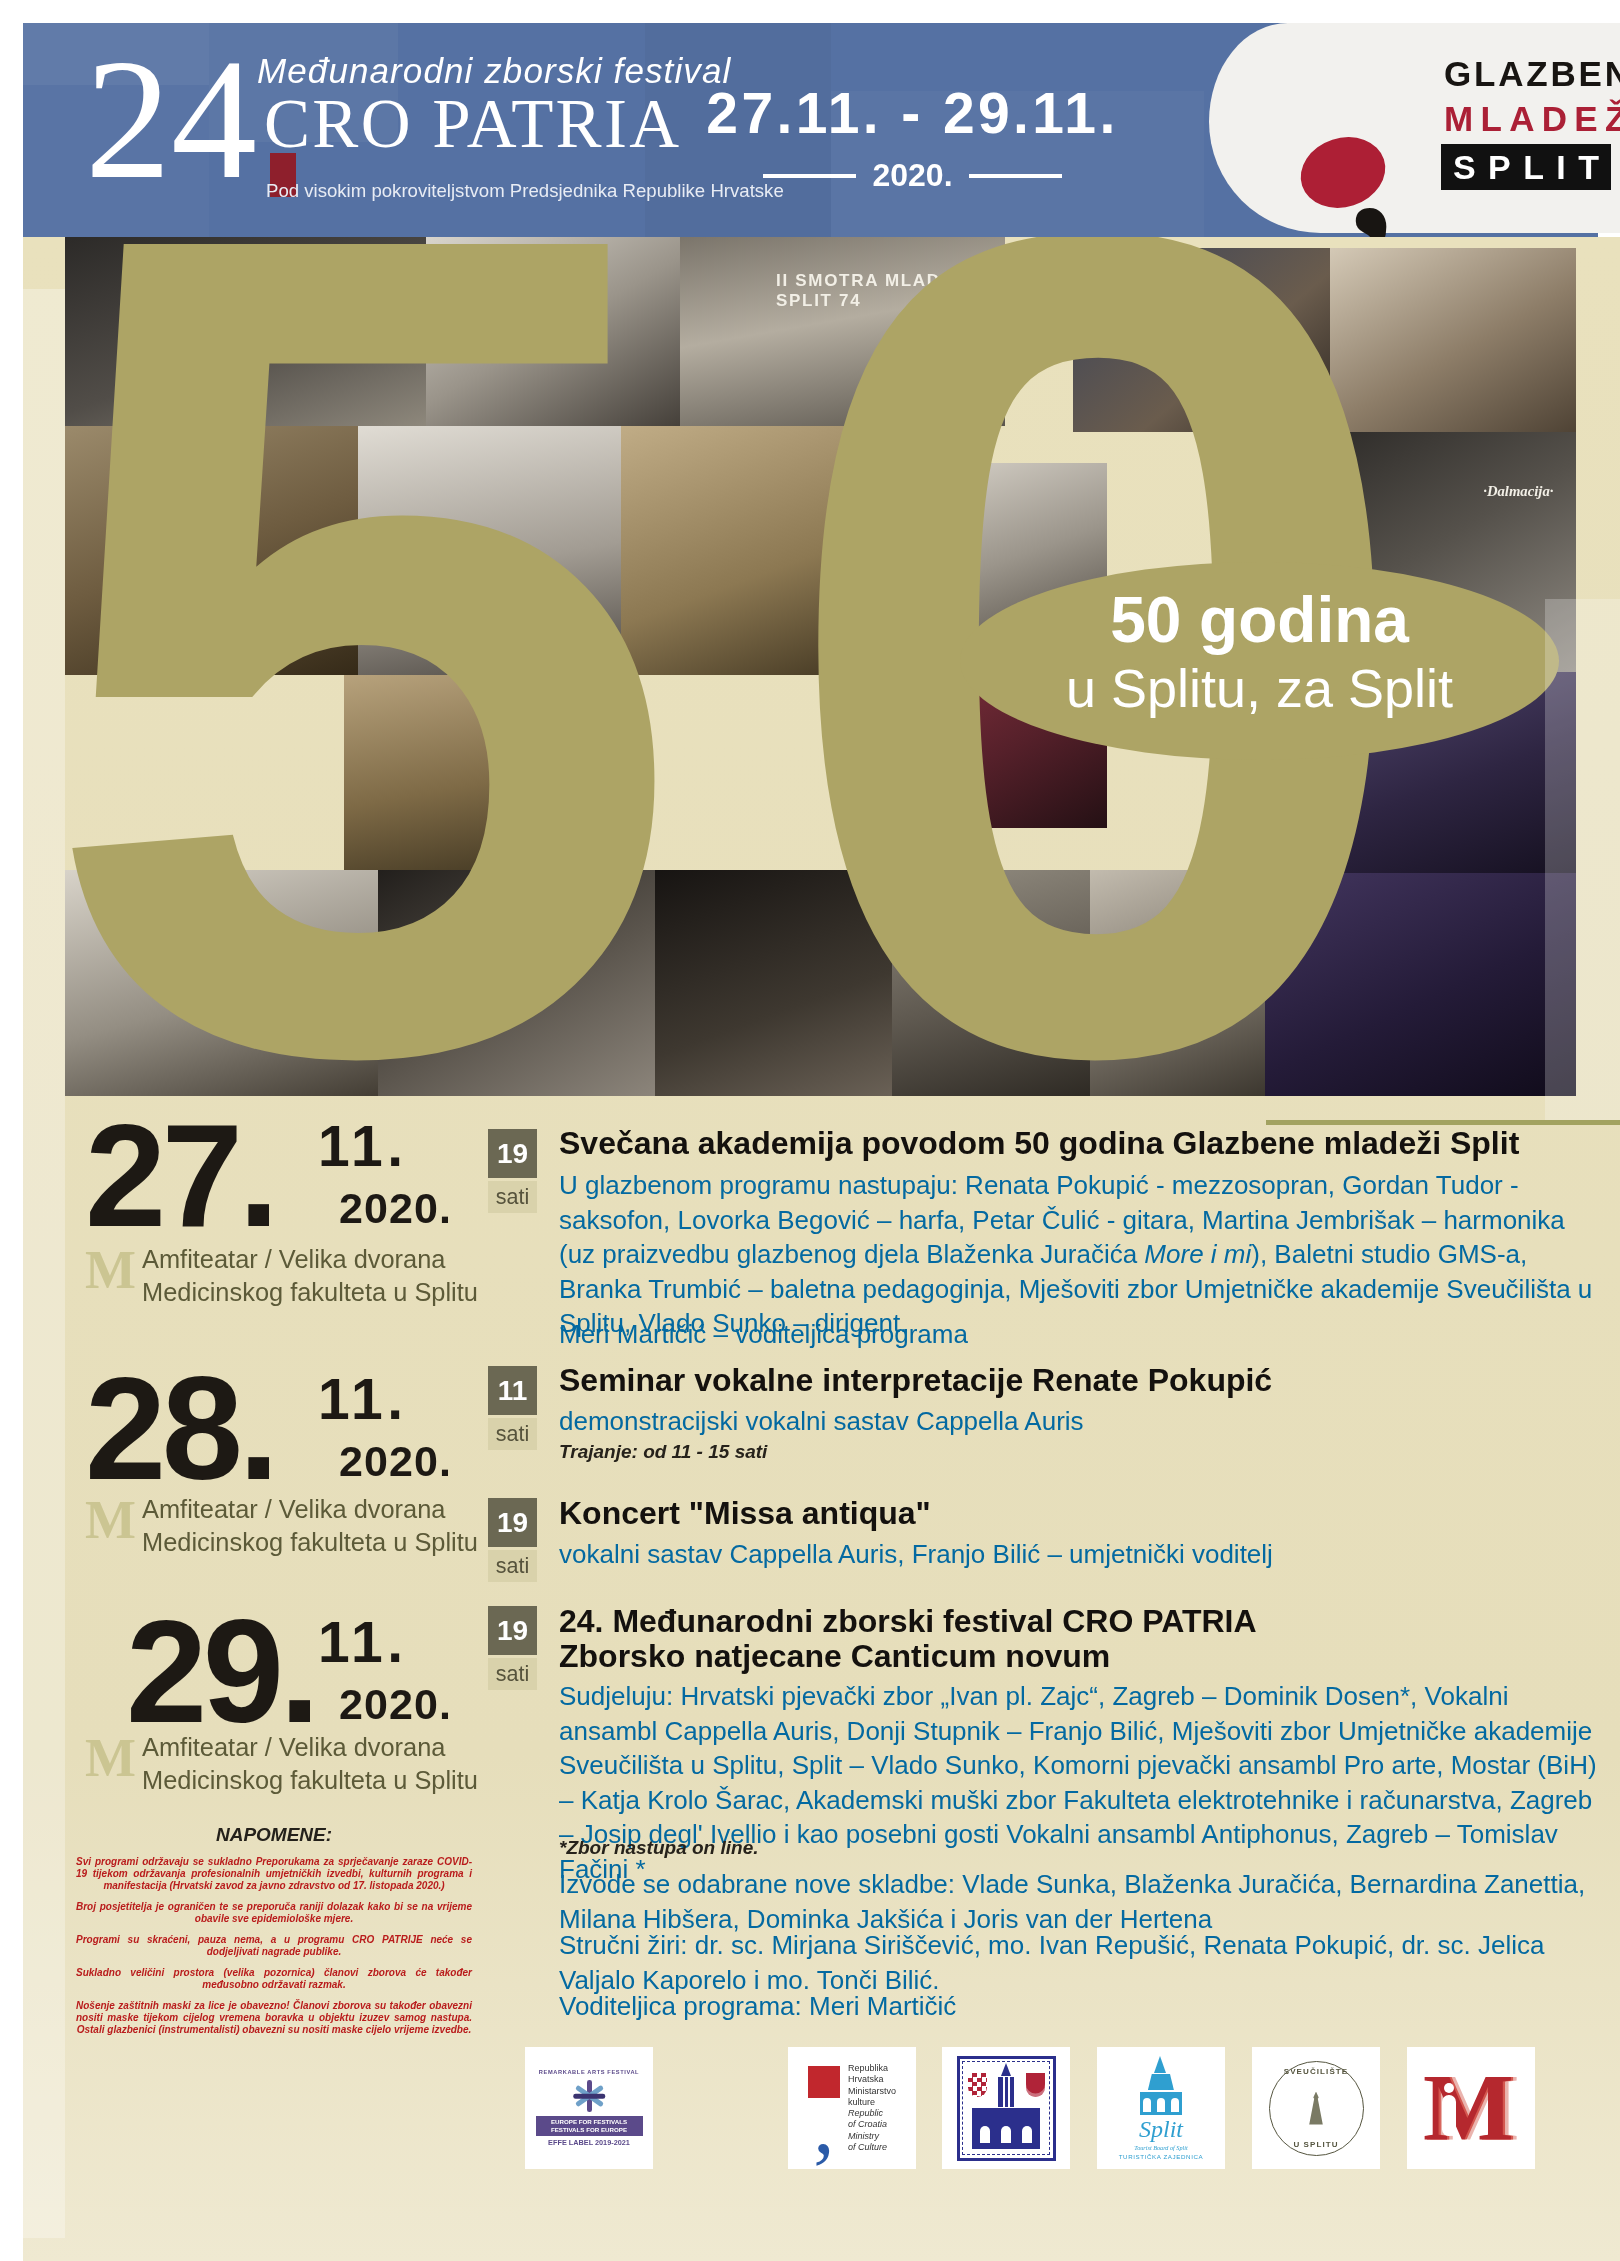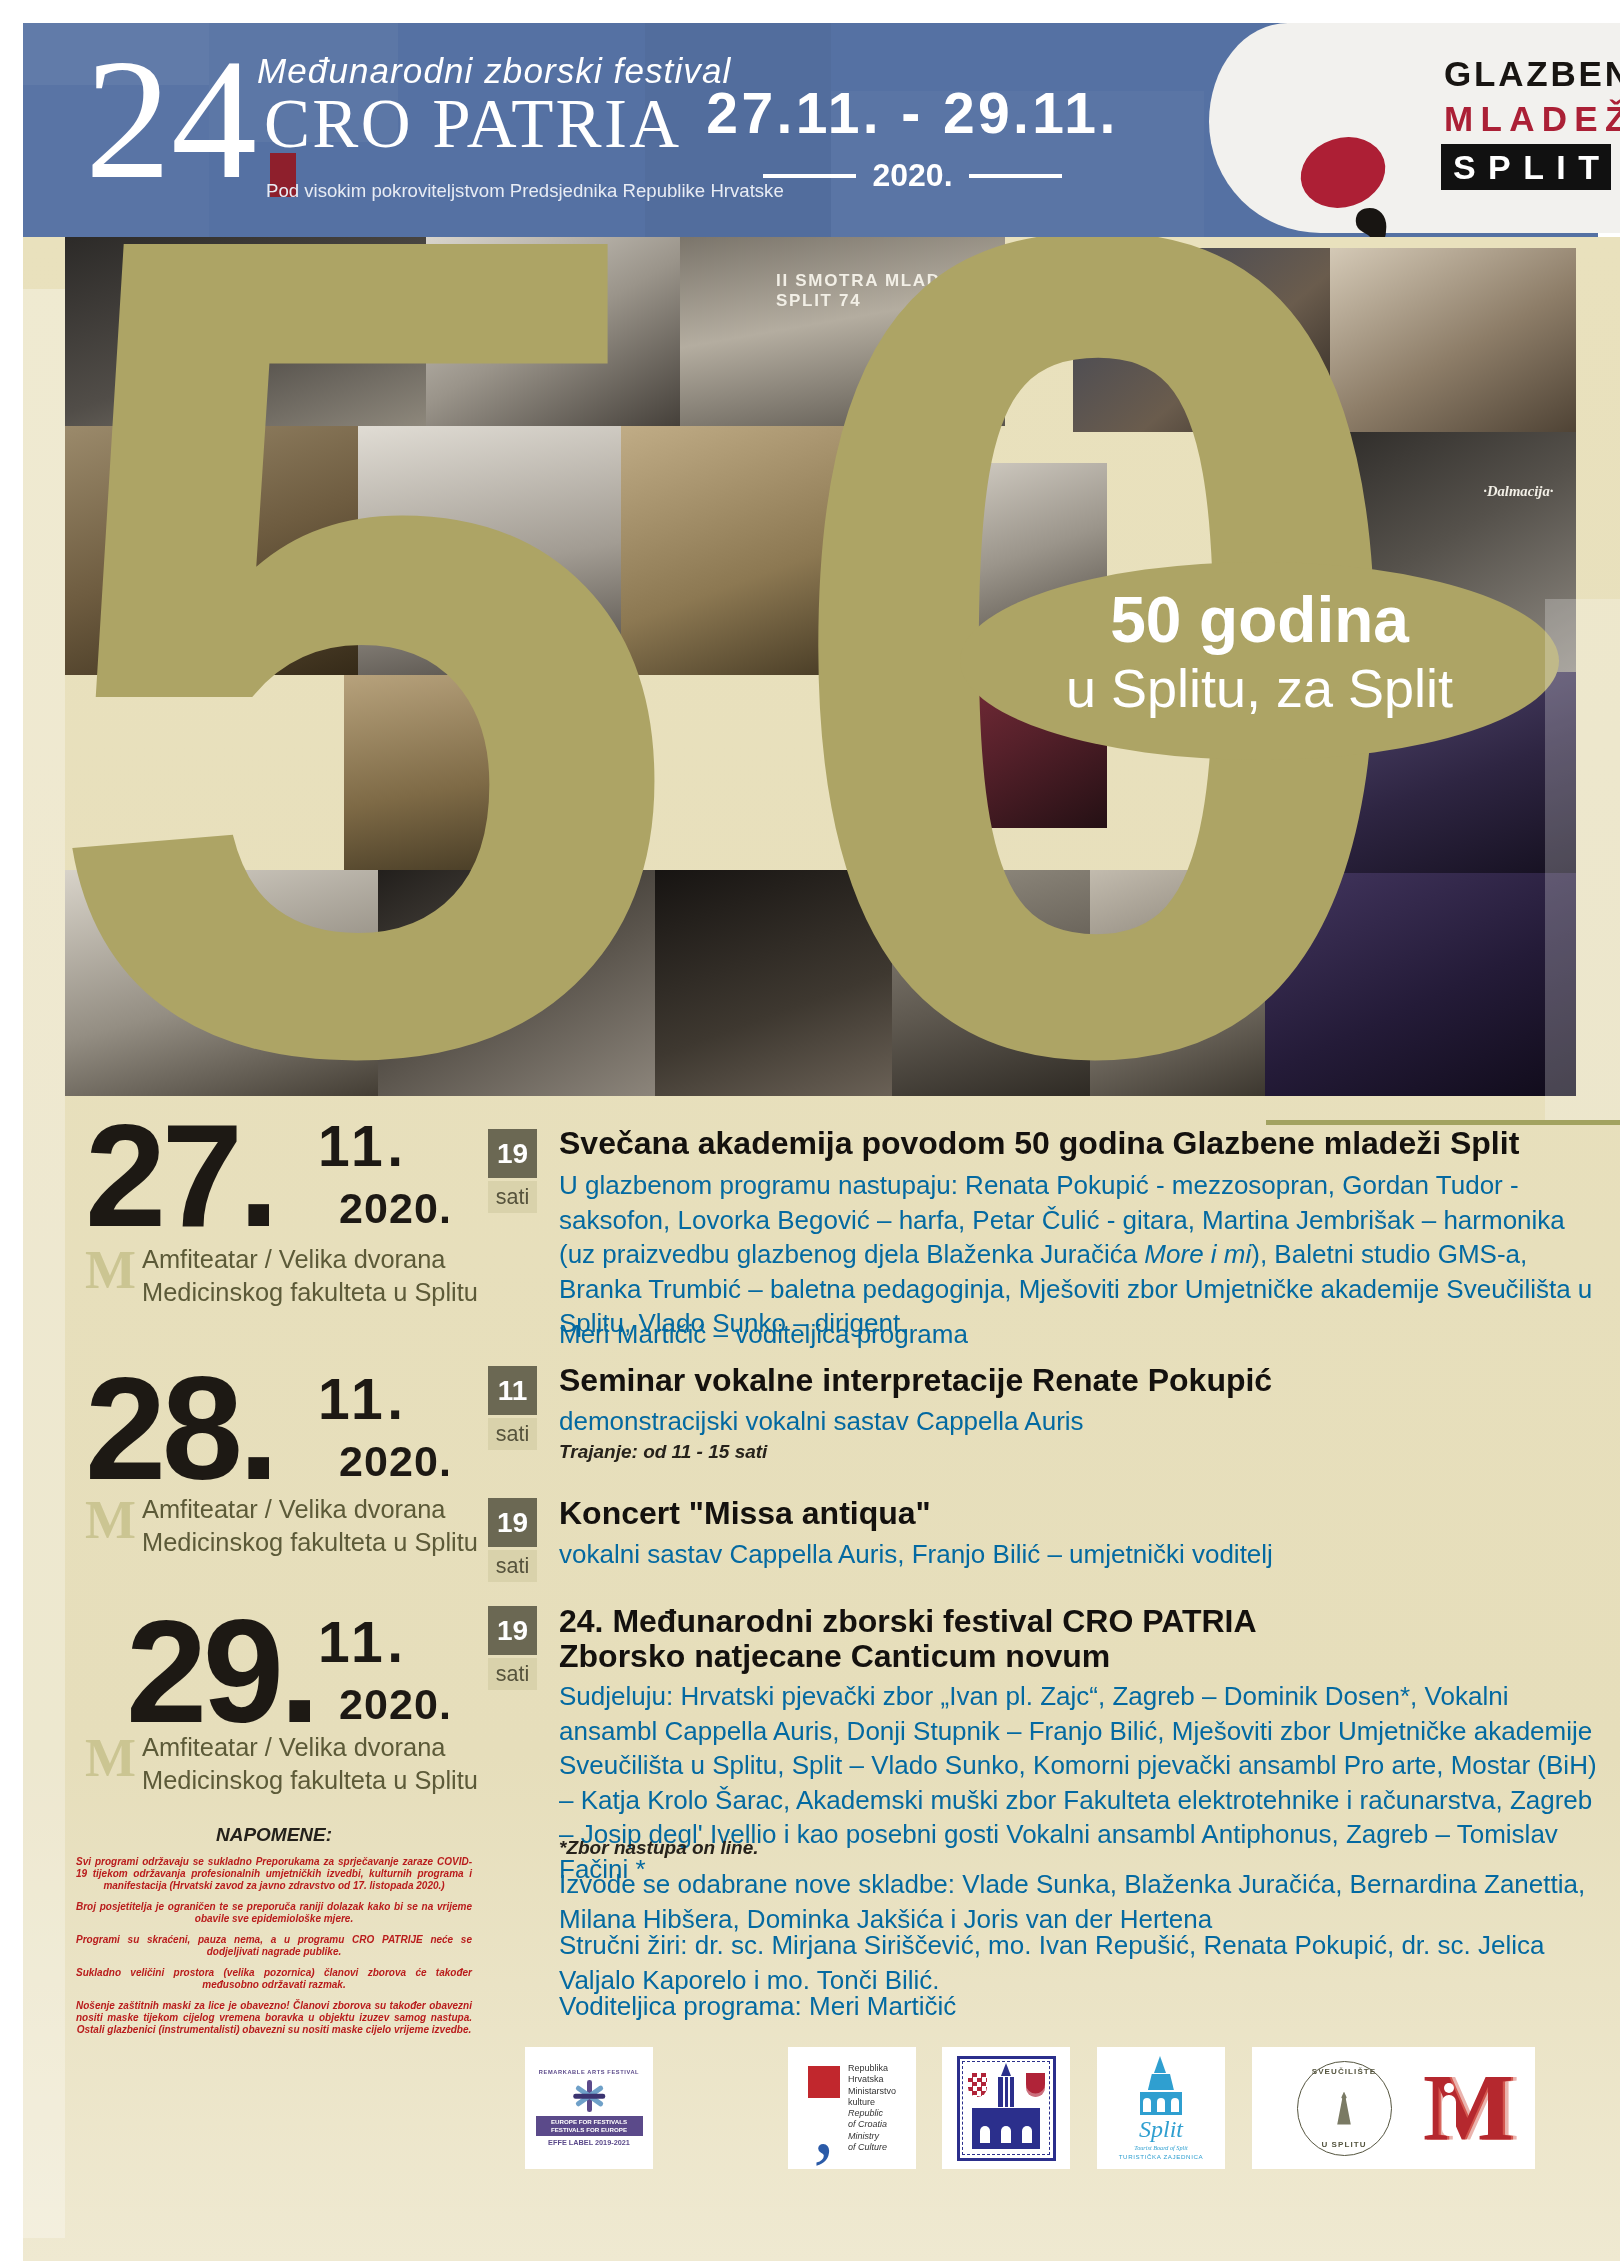--- a/index.html
+++ b/index.html
@@ -328,21 +328,21 @@
           <i style="left:3.4px;"></i>
           <i style="left:17px;"></i>
           <i style="left:30.5px;"></i>
         </div>
     </div>
     <div class="tz-name">Split</div>
     <div class="tz-sub">Tourist Board of Split</div>
     <div class="tz-sub2">TURISTIČKA ZAJEDNICA</div>
   </div>
 
-  <div class="card" style="left:1252px;padding-left:28px;">
+  <div class="card" style="left:1252px;">
     <div class="uni-circle">
       <div class="uni-t">SVEUČILIŠTE</div>
       <div class="uni-fig"></div>
       <div class="uni-t">U SPLITU</div>
     </div>
   </div>
 
   <div class="card" style="left:1407px;">
     <div class="med-wrap">
       <div class="med-m b1">M</div>

